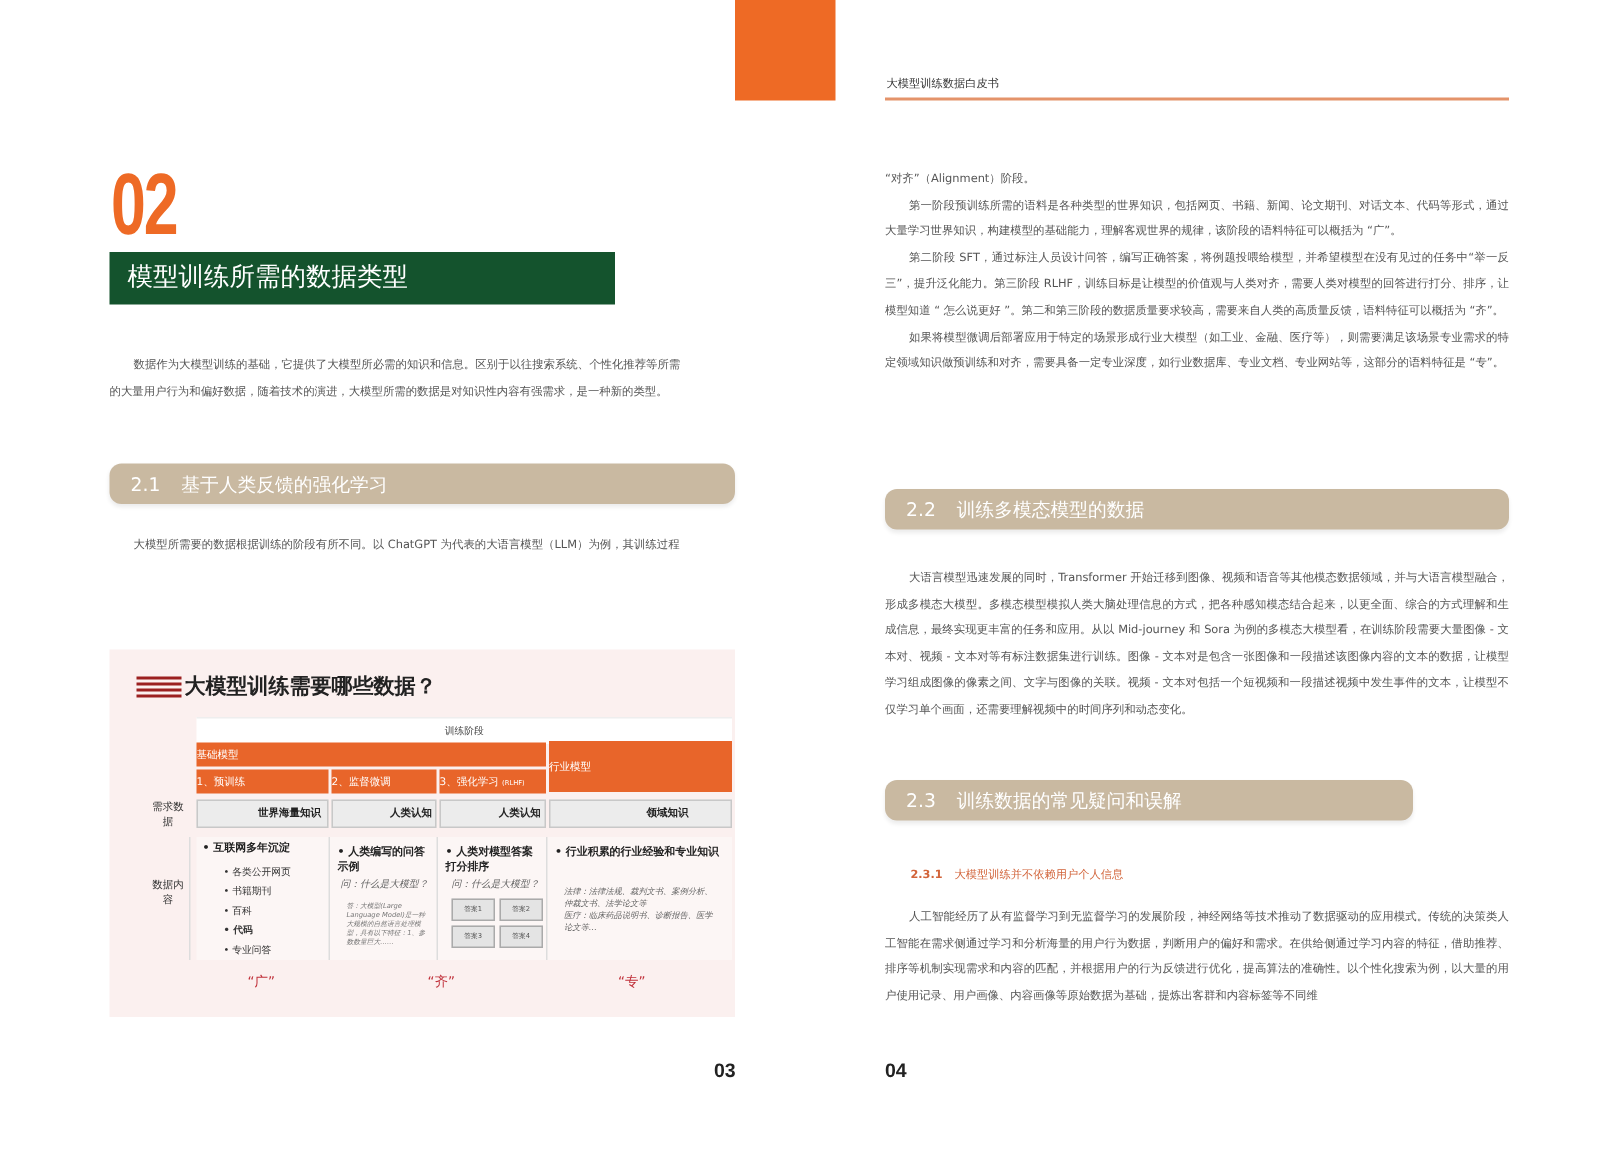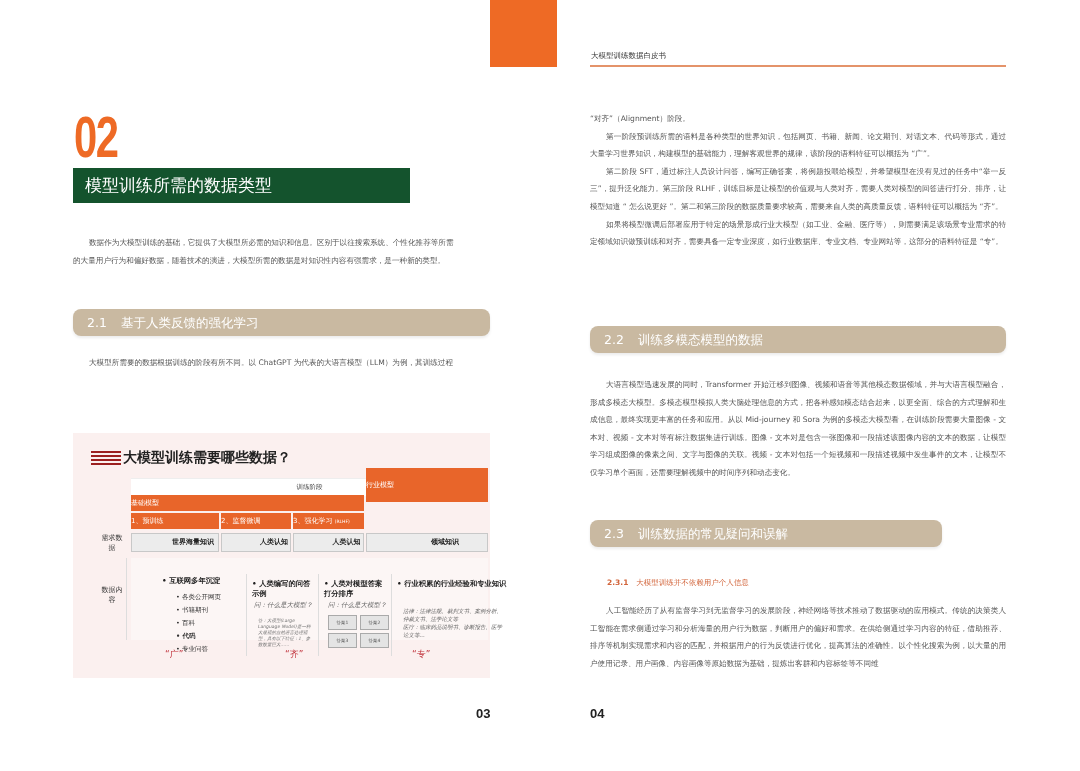--- a/index.html
+++ b/index.html
@@ -25,21 +25,21 @@
   .fig { left:73px; top:433px; width:417px; height:245px; background:#fbf0ef; }
   .fig-title { left:123px; top:449px; font-size:14px; color:#222; font-weight:bold; }
   .fig-icon { left:91px; top:451px; width:30px; height:14px; }
   .fig-icon div { height:2px; background:#9b2020; margin-bottom:2px; }
   .stage-row { left:131px; top:478px; width:357px; height:17px; background:#fff; border-top:1px solid #eee;
                font-size:6.5px; text-align:center; line-height:17px; color:#444; }
   .orange-cell { background:#e8652a; color:#fff; font-size:7px; position:absolute; }
   .grey-cell { background:#ececec; border:1px solid #c8c8c8; color:#222; font-weight:bold; text-align:center; font-size:7px; position:absolute; box-sizing:border-box;padding-left:36px; }
   .row-label { font-size:7px; color:#333; text-align:center; line-height:10px; }
   .content-area { left:131px; top:558px; width:357px; height:82px; background:#fcf6f5; }
-  .col { position:absolute; top:16px; height:82px; border-right:1px solid #ddd;margin-left:27px; }
+  .col { position:absolute; top:0; height:82px; border-right:1px solid #ddd; }
   .bullet-main { font-size:7.3px; font-weight:bold; color:#222; line-height:10px; }
   .bullet-sub { font-size:6.5px; color:#333; line-height:13px; }
   .ital { font-style:italic; color:#666; font-size:6.5px; }
   .tiny-ital { font-style:italic; color:#777; font-size:4.5px; line-height:6px; }
   .ans { position:absolute; width:27px; height:13px; background:#e4e4e4; border:1px solid #aaa; font-size:4.5px; text-align:center; line-height:13px; color:#555; }
   .quote-lbl { font-size:9px; color:#c0303a; }
 </style>
 </head>
 <body>
 
@@ -64,21 +64,21 @@
 <div class="abs fig-icon">
     <div></div>
     <div></div>
     <div></div>
     <div></div>
   </div>
 <div class="abs fig-title">大模型训练需要哪些数据？</div>
 <div class="abs stage-row">训练阶段</div>
 
 <div class="orange-cell" style="left:131px;top:495px;width:233px;height:16px;line-height:16px;">基础模型</div>
-<div class="orange-cell" style="left:366px;top:468px;width:122px;height:34px;line-height:34px;">行业模型</div>
+<div class="orange-cell" style="left:366px;top:494px;width:122px;height:34px;line-height:34px;">行业模型</div>
 <div class="orange-cell" style="left:131px;top:513px;width:88px;height:16px;line-height:16px;">1、预训练</div>
 <div class="orange-cell" style="left:221px;top:513px;width:70px;height:16px;line-height:16px;">2、监督微调</div>
 <div class="orange-cell" style="left:293px;top:513px;width:71px;height:16px;line-height:16px;">
   <span>3、强化学习</span> <span style="font-size:4.5px;">(RLHF)</span>
 </div>
 
 <div class="abs row-label" style="left:100px;top:533px;width:24px;">需求数据</div>
 <div class="grey-cell" style="left:131px;top:533px;width:88px;height:19px;line-height:17px;">世界海量知识</div>
 <div class="grey-cell" style="left:221px;top:533px;width:70px;height:19px;line-height:17px;">人类认知</div>
 <div class="grey-cell" style="left:293px;top:533px;width:71px;height:19px;line-height:17px;">人类认知</div>

